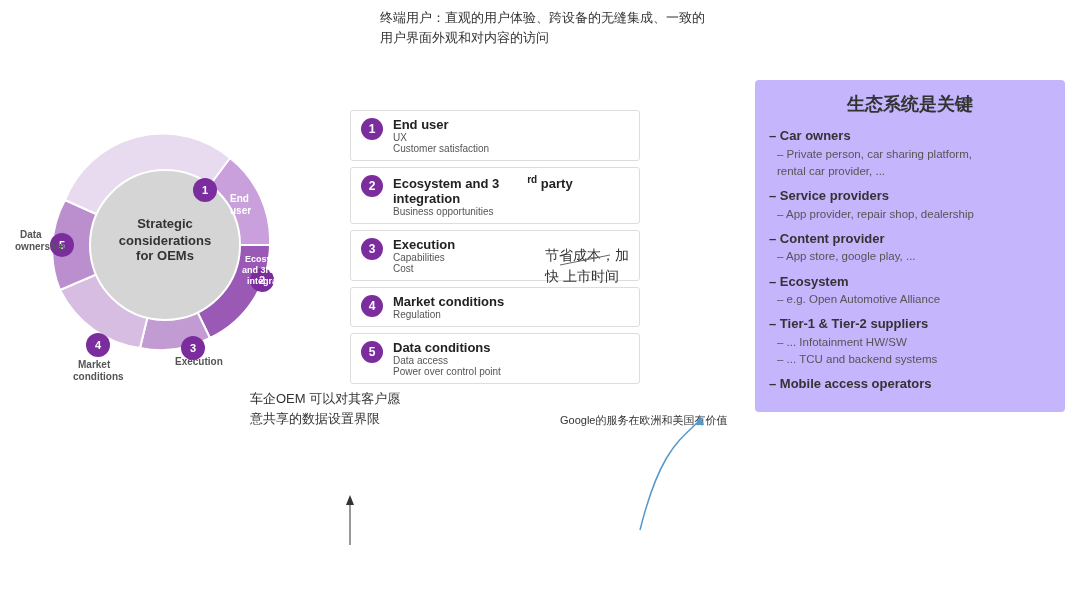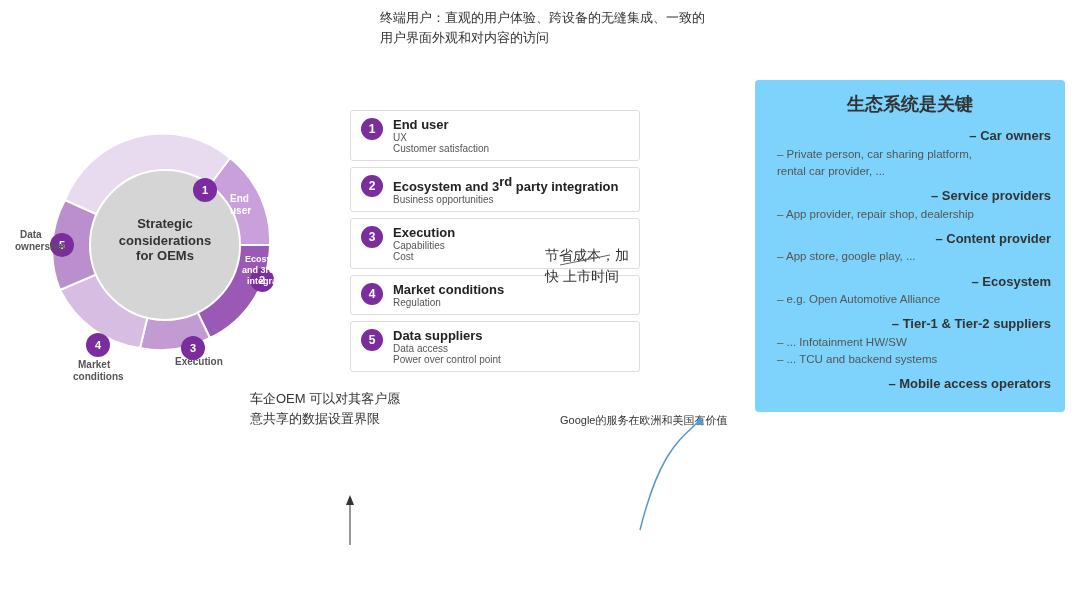--- a/index.html
+++ b/index.html
@@ -45,21 +45,21 @@
       left: 350px;
       width: 290px;
     }
 
     
     .right-panel {
       position: absolute;
       top: 80px;
       right: 10px;
       width: 310px;
-      background: #7dd3fc;
+      background: #c4b5fd;
       border-radius: 4px;
       padding: 12px 14px;
     }
 
     .right-panel-title {
       font-size: 18px;
       font-weight: bold;
       color: #333;
       margin-bottom: 10px;
       text-align: center;
@@ -68,21 +68,20 @@
     .right-panel-item {
       margin-bottom: 6px;
       font-size: 12px;
       color: #333;
       line-height: 1.5;
     }
 
     .right-panel-item .main-label {
       font-weight: bold;
       font-size: 13px;
-      text-align: right;
     }
 
     .right-panel-item .sub-label {
       color: #555;
       font-size: 11.5px;
       padding-left: 8px;
     }
 
     
     .list-item {
@@ -117,21 +116,22 @@
       font-size: 13px;
       color: #222;
     }
 
     .list-item-content .sub {
       font-size: 10px;
       color: #555;
     }
 
     .list-item-content sup {
-      font-size: 13px;
+      font-size: 10px;
+      margin-left: 28px;
     }
 
     
     .bottom-left-annotation {
       position: absolute;
       bottom: 12px;
       left: 250px;
       font-size: 13px;
       color: #333;
       line-height: 1.5;
@@ -277,21 +277,21 @@
         <div class="title">Market conditions</div>
         <div class="sub">Regulation</div>
       </div>
     </div>
 
     <div class="list-item">
       <div class="list-item-number">
         <span>5</span>
       </div>
       <div class="list-item-content">
-        <div class="title">Data suppliers</div>
+        <div class="title">Data conditions</div>
         <div class="sub">Data access</div>
         <div class="sub">Power over control point</div>
       </div>
     </div>
 
   </div>
 
   <div class="middle-annotation">
     <span>节省成本，加</span><br>
     <span>快 上市时间</span>

